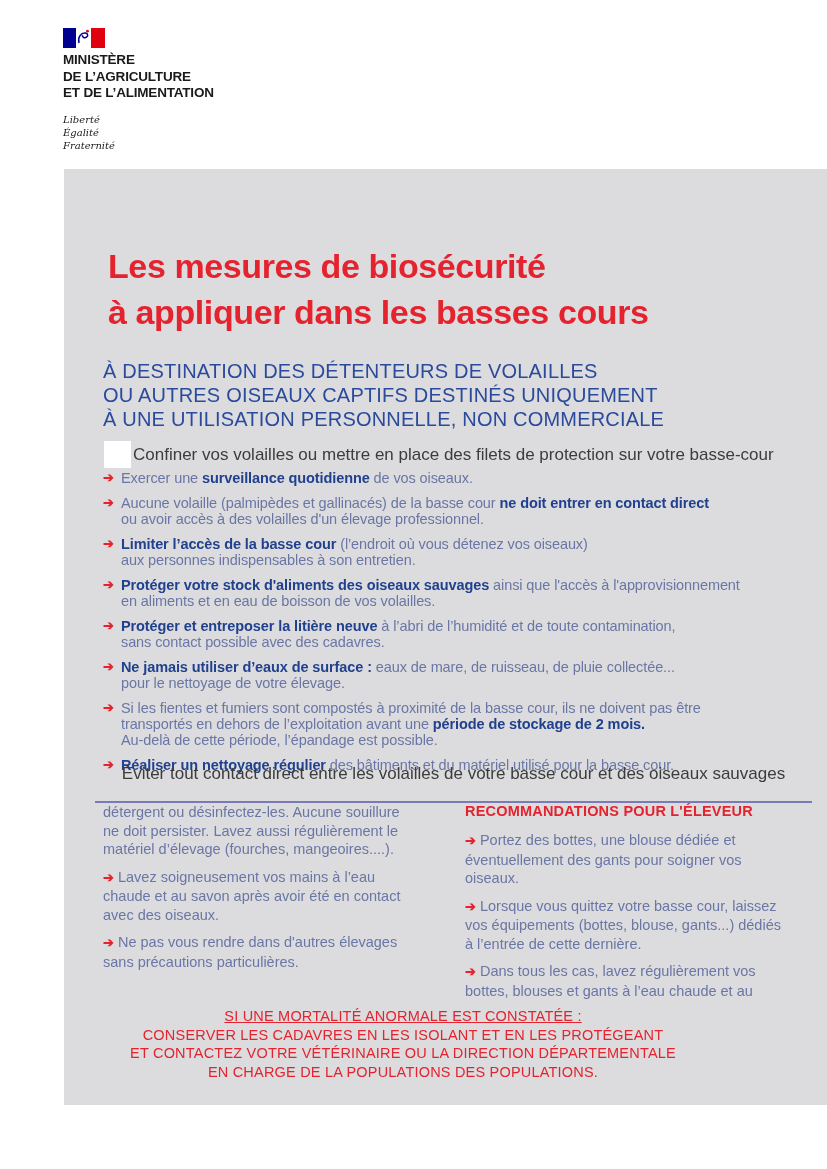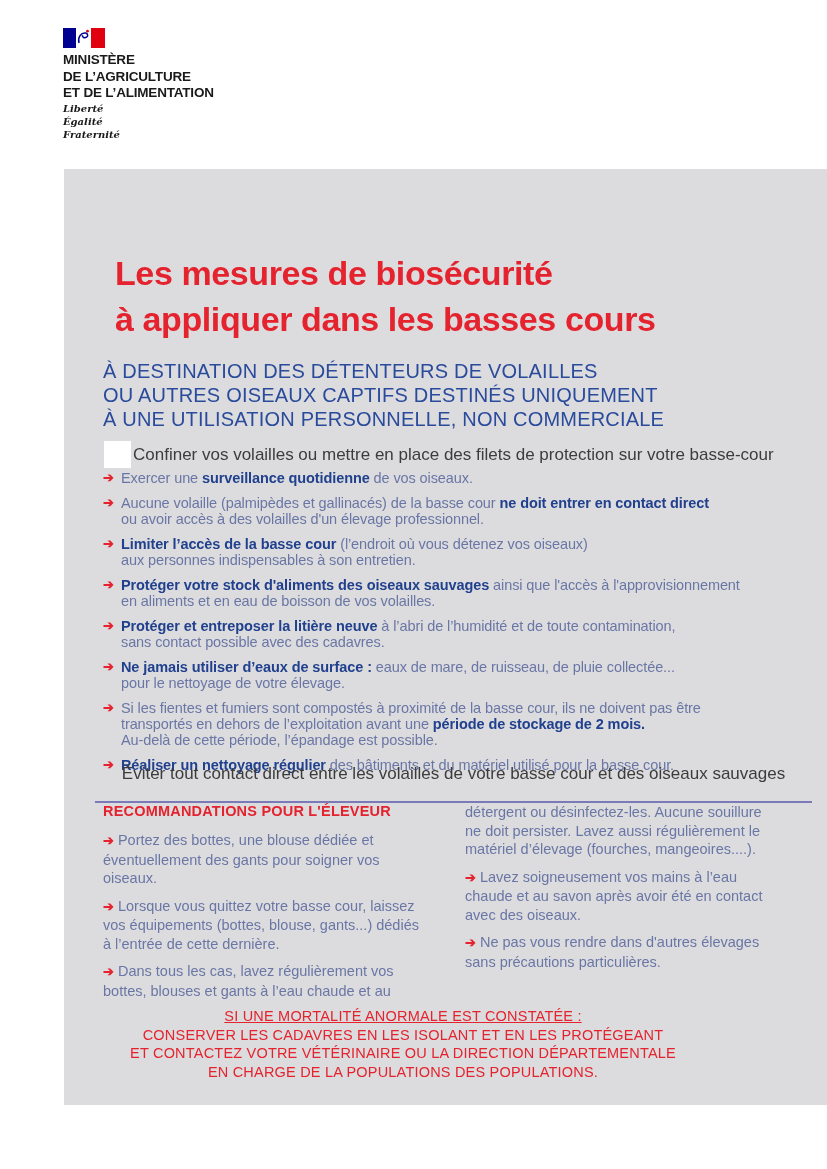--- a/index.html
+++ b/index.html
@@ -18,26 +18,26 @@
   body{width:827px;height:1169px;overflow:hidden;font-family:"Liberation Sans",sans-serif;}
   .page{position:relative;width:827px;height:1156px;background:#fff;}
 
   
   .gov-header{position:absolute;left:63px;top:28px;}
   .flag{display:flex;width:42px;height:20px;}
   .f-blue{width:13px;background:var(--flag-blue);}
   .f-white{width:15px;background:#fff;position:relative;}
   .f-red{width:14px;background:var(--flag-red);}
   .ministry{margin-top:4px;font-weight:bold;font-size:13.5px;line-height:16.5px;color:var(--ink);letter-spacing:-0.2px;}
-  .motto{font-family:"DejaVu Serif",serif;font-style:italic;font-size:10px;line-height:13px;color:var(--ink);font-weight:bold;}
+  .motto{margin-top:11px;font-family:"DejaVu Serif",serif;font-style:italic;font-size:10px;line-height:13px;color:var(--ink);}
 
   
   .panel{position:absolute;left:64px;top:169px;width:763px;height:936px;background:var(--bg-gray);}
 
-  .title{position:absolute;left:44px;top:74px;margin:7px;font-size:34px;line-height:46px;font-weight:bold;color:var(--red);letter-spacing:-0.4px;}
+  .title{position:absolute;left:44px;top:74px;margin:0;font-size:34px;line-height:46px;font-weight:bold;color:var(--red);letter-spacing:-0.4px;}
   .subtitle{position:absolute;left:34px;top:185px;margin:5px;font-size:20px;line-height:24px;font-weight:normal;color:var(--blue-head);letter-spacing:0.2px;}
 
   .banner-top{position:absolute;left:40px;top:272px;display:flex;align-items:center;text-align:right;}
   .white-box{width:27px;height:27px;background:#fff;flex:none;}
   .banner-text{font-size:17px;color:var(--dark);margin-left:2px;white-space:pre;}
 
   .bullets{position:absolute;left:39px;top:301px;width:690px;margin:0;padding:0;list-style:none;}
   .bullets li{position:relative;padding-left:18px;margin:0 0 9px 0;font-size:14.5px;line-height:16px;color:var(--blue-body);white-space:pre;letter-spacing:-0.1px;}
   .bullets li b{color:var(--blue-bold);}
   .arrow{position:absolute;left:0;top:0;color:var(--red);font-weight:bold;font-size:13px;}
@@ -107,39 +107,39 @@
       <li><span class="arrow">➔</span><span>Si les fientes et fumiers sont compostés à proximité de la basse cour, ils ne doivent pas être
 transportés en dehors de l’exploitation avant une </span><b>période de stockage de 2 mois.</b><span>
 Au-delà de cette période, l’épandage est possible.</span></li>
       <li><span class="arrow">➔</span><span></span><b>Réaliser un nettoyage régulier</b><span> des bâtiments et du matériel utilisé pour la basse cour.</span></li>
     </ul>
 
     <div class="banner-bottom">Éviter tout contact direct entre les volailles de votre basse cour et des oiseaux sauvages</div>
 
     <section class="reco">
       <div class="col">
+        <p><span>détergent ou désinfectez-les. Aucune souillure
+ne doit persister. Lavez aussi régulièrement le
+matériel d’élevage (fourches, mangeoires....).</span></p>
+        <p><span class="arrow-inline">➔</span> <span>Lavez soigneusement vos mains à l’eau
+chaude et au savon après avoir été en contact
+avec des oiseaux.</span></p>
+        <p><span class="arrow-inline">➔</span> <span>Ne pas vous rendre dans d'autres élevages
+sans précautions particulières.</span></p>
+      </div>
+      <div class="col">
         <h3 class="reco-title">RECOMMANDATIONS POUR L'ÉLEVEUR</h3>
         <p><span class="arrow-inline">➔</span> <span>Portez des bottes, une blouse dédiée et
 éventuellement des gants pour soigner vos
 oiseaux.</span></p>
         <p><span class="arrow-inline">➔</span> <span>Lorsque vous quittez votre basse cour, laissez
 vos équipements (bottes, blouse, gants...) dédiés
 à l’entrée de cette dernière.</span></p>
         <p><span class="arrow-inline">➔</span> <span>Dans tous les cas, lavez régulièrement vos
 bottes, blouses et gants à l’eau chaude et au</span></p>
-      </div>
-      <div class="col">
-        <p><span>détergent ou désinfectez-les. Aucune souillure
-ne doit persister. Lavez aussi régulièrement le
-matériel d’élevage (fourches, mangeoires....).</span></p>
-        <p><span class="arrow-inline">➔</span> <span>Lavez soigneusement vos mains à l’eau
-chaude et au savon après avoir été en contact
-avec des oiseaux.</span></p>
-        <p><span class="arrow-inline">➔</span> <span>Ne pas vous rendre dans d'autres élevages
-sans précautions particulières.</span></p>
       </div>
     </section>
 
     <footer class="alert">
       <div class="u">SI UNE MORTALITÉ ANORMALE EST CONSTATÉE :</div>
       <div>CONSERVER LES CADAVRES EN LES ISOLANT ET EN LES PROTÉGEANT</div>
       <div>ET CONTACTEZ VOTRE VÉTÉRINAIRE OU LA DIRECTION DÉPARTEMENTALE</div>
       <div>EN CHARGE DE LA POPULATIONS DES POPULATIONS.</div>
     </footer>
 

